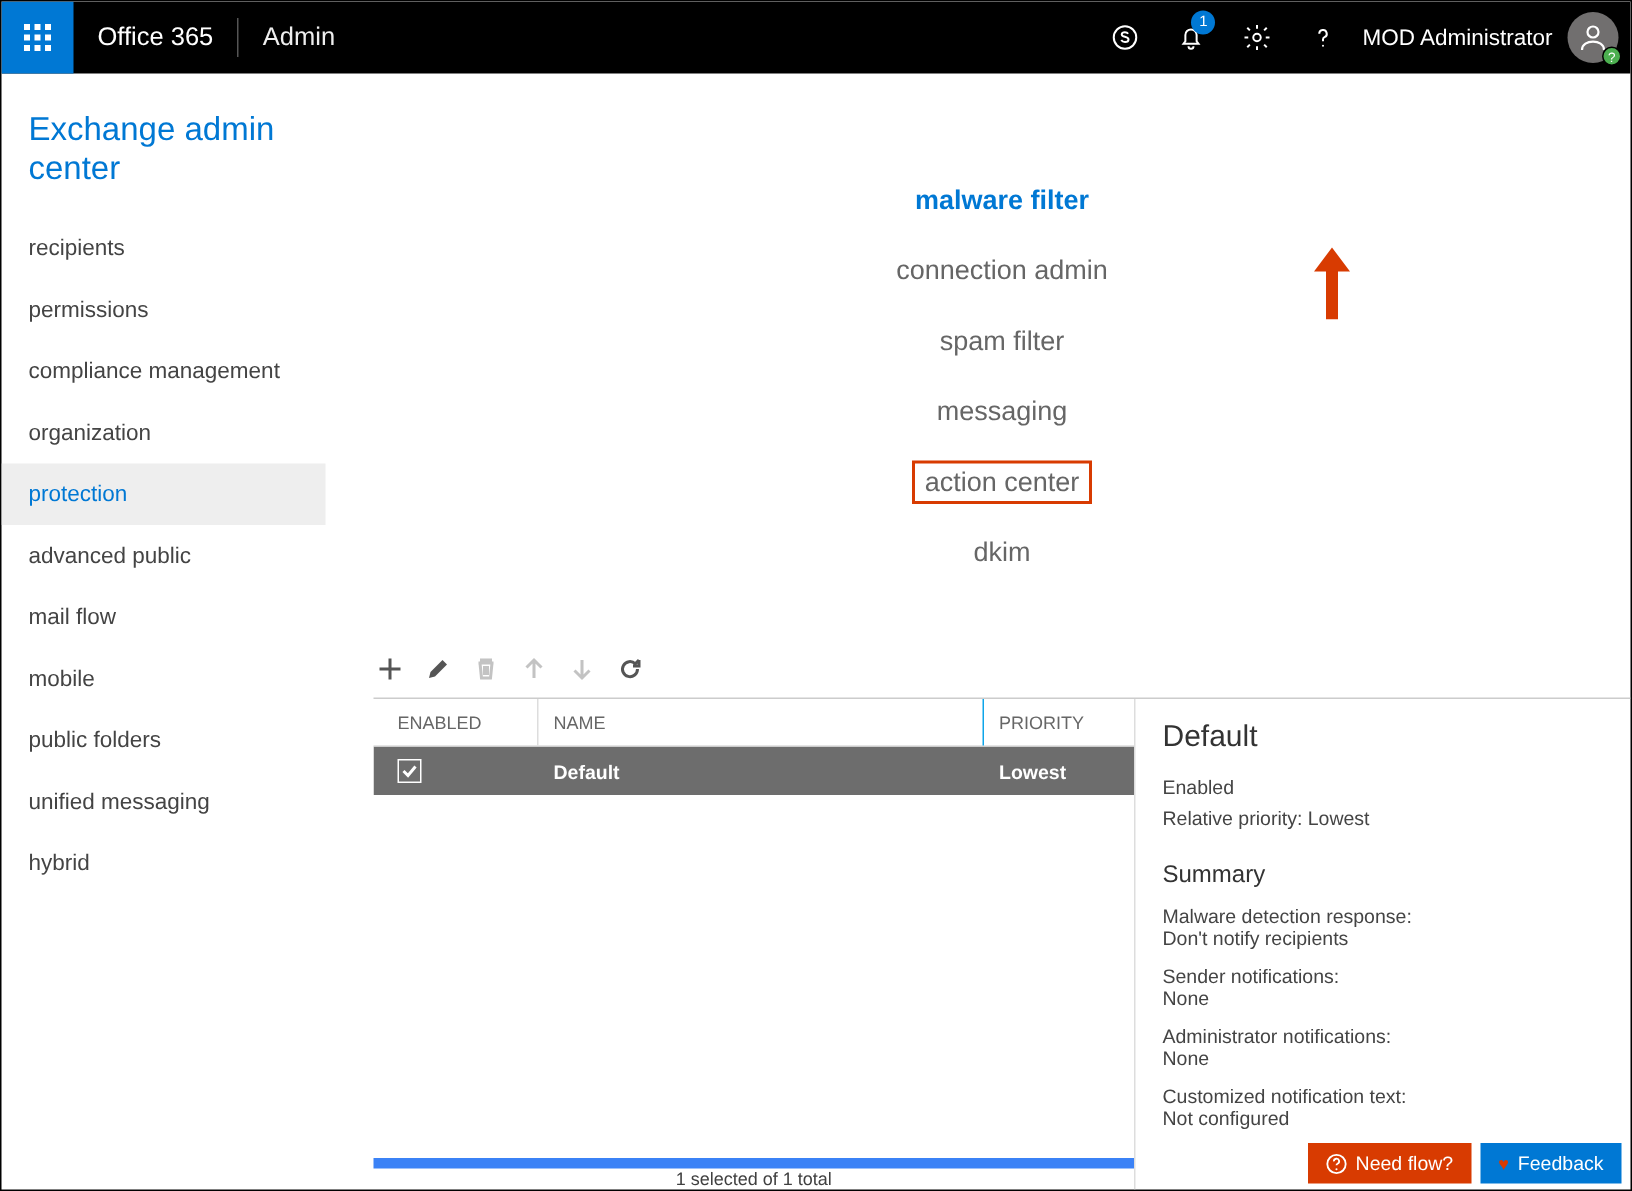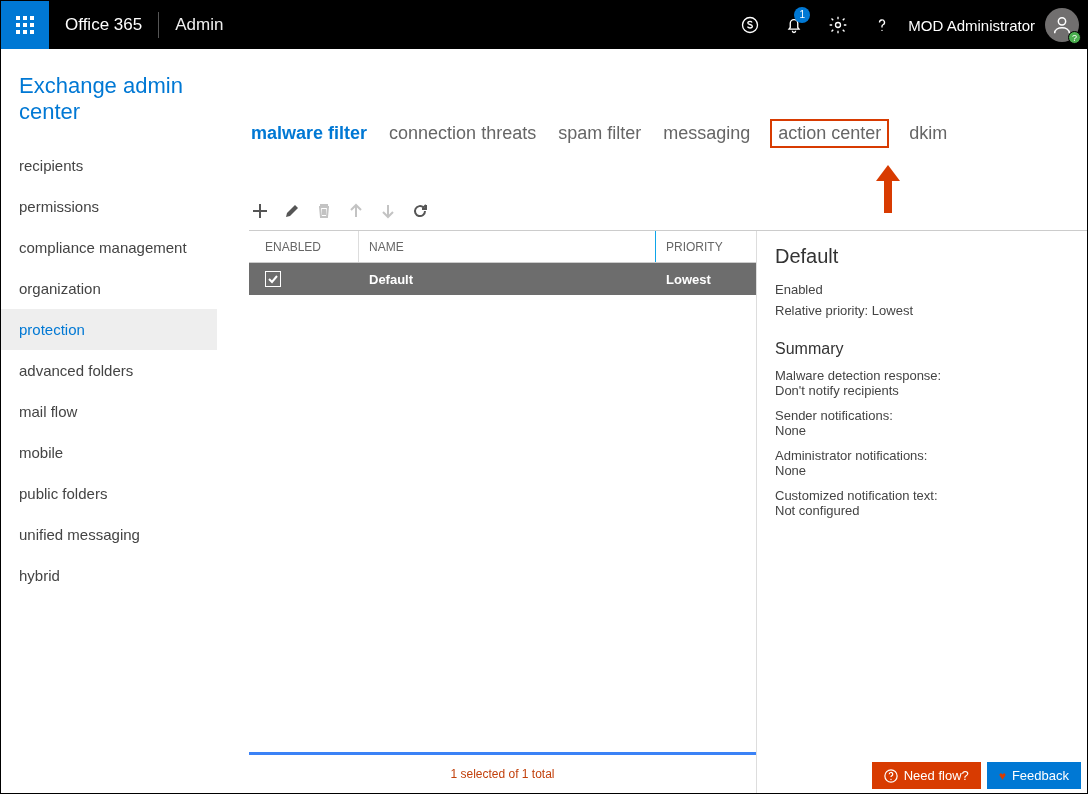--- a/index.html
+++ b/index.html
@@ -81,21 +81,21 @@
     cursor: pointer;
   }
   .nav-item.active { background: #eee; color: #0078d4; }
 
   
   .main {
     flex: 1; padding: 70px 0 0 32px;
     display: flex; flex-direction: column;
     min-width: 0;
   }
-  .tabs { display: flex; gap: 18px; flex-wrap: wrap; align-items: center; }
+  .tabs { display: flex; gap: 18px; flex-wrap: wrap; align-items: center; flex-direction: column; }
   .tab { font-size: 18px; color: #666; padding: 4px 2px; cursor: pointer; white-space: nowrap; }
   .tab.active { color: #0078d4; font-weight: 600; }
   .tab.highlight { border: 2px solid #d83b01; padding: 2px 6px; }
 
   .arrow-up {
     position: absolute;
     left: 872px; top: 162px;
     pointer-events: none;
   }
 
@@ -119,23 +119,23 @@
     background: #6d6d6d; color: #fff; font-size: 13px; font-weight: 600;
     cursor: pointer;
   }
   .grid-row .col-enabled, .grid-row .col-name, .grid-row .col-priority { border: none; }
   .grid-row .chk {
     width: 16px; height: 16px; border: 1px solid #fff; background: #6d6d6d;
     display: inline-flex; align-items: center; justify-content: center;
   }
   .grid-body { flex: 1; overflow: auto; }
   .grid-footer {
-    border-top: 3px solid #3b82f6;
-    text-align: center; font-size: 12px; color: #c2410c;
-    padding: 12px 0; position: relative;
+    border-top: 7px solid #3b82f6;
+    text-align: center; font-size: 12px; color: #404040;
+    padding: 0 0; position: relative;
   }
 
   .details { width: 330px; padding: 14px 18px 0 18px; font-size: 13px; color: #444; }
   .details h2 { font-size: 20px; font-weight: 400; color: #333; margin-bottom: 14px; }
   .details .line { margin-bottom: 6px; }
   .details h3 { font-size: 16px; font-weight: 400; color: #333; margin: 22px 0 10px 0; }
   .details .kv { margin-bottom: 10px; }
   .details .kv .v { display: block; }
 
   .bottom-buttons {
@@ -214,33 +214,33 @@
 <div class="body">
 
   <div class="leftcol">
     <div class="page-title">Exchange admin center</div>
     <div class="nav">
       <div class="nav-item">recipients</div>
       <div class="nav-item">permissions</div>
       <div class="nav-item">compliance management</div>
       <div class="nav-item">organization</div>
       <div class="nav-item active">protection</div>
-      <div class="nav-item">advanced folders</div>
+      <div class="nav-item">advanced public</div>
       <div class="nav-item">mail flow</div>
       <div class="nav-item">mobile</div>
       <div class="nav-item">public folders</div>
       <div class="nav-item">unified messaging</div>
       <div class="nav-item">hybrid</div>
     </div>
   </div>
 
   <div class="main">
     <div class="tabs">
       <div class="tab active">malware filter</div>
-      <div class="tab">connection threats</div>
+      <div class="tab">connection admin</div>
       <div class="tab">spam filter</div>
       <div class="tab">messaging</div>
       <div class="tab highlight">action center</div>
       <div class="tab">dkim</div>
     </div>
 
     <div class="toolbar">
       <div class="tbtn fill">
         <svg width="16" height="16" viewBox="0 0 16 16">
             <rect x="7" y="1" width="2" height="14"></rect>

